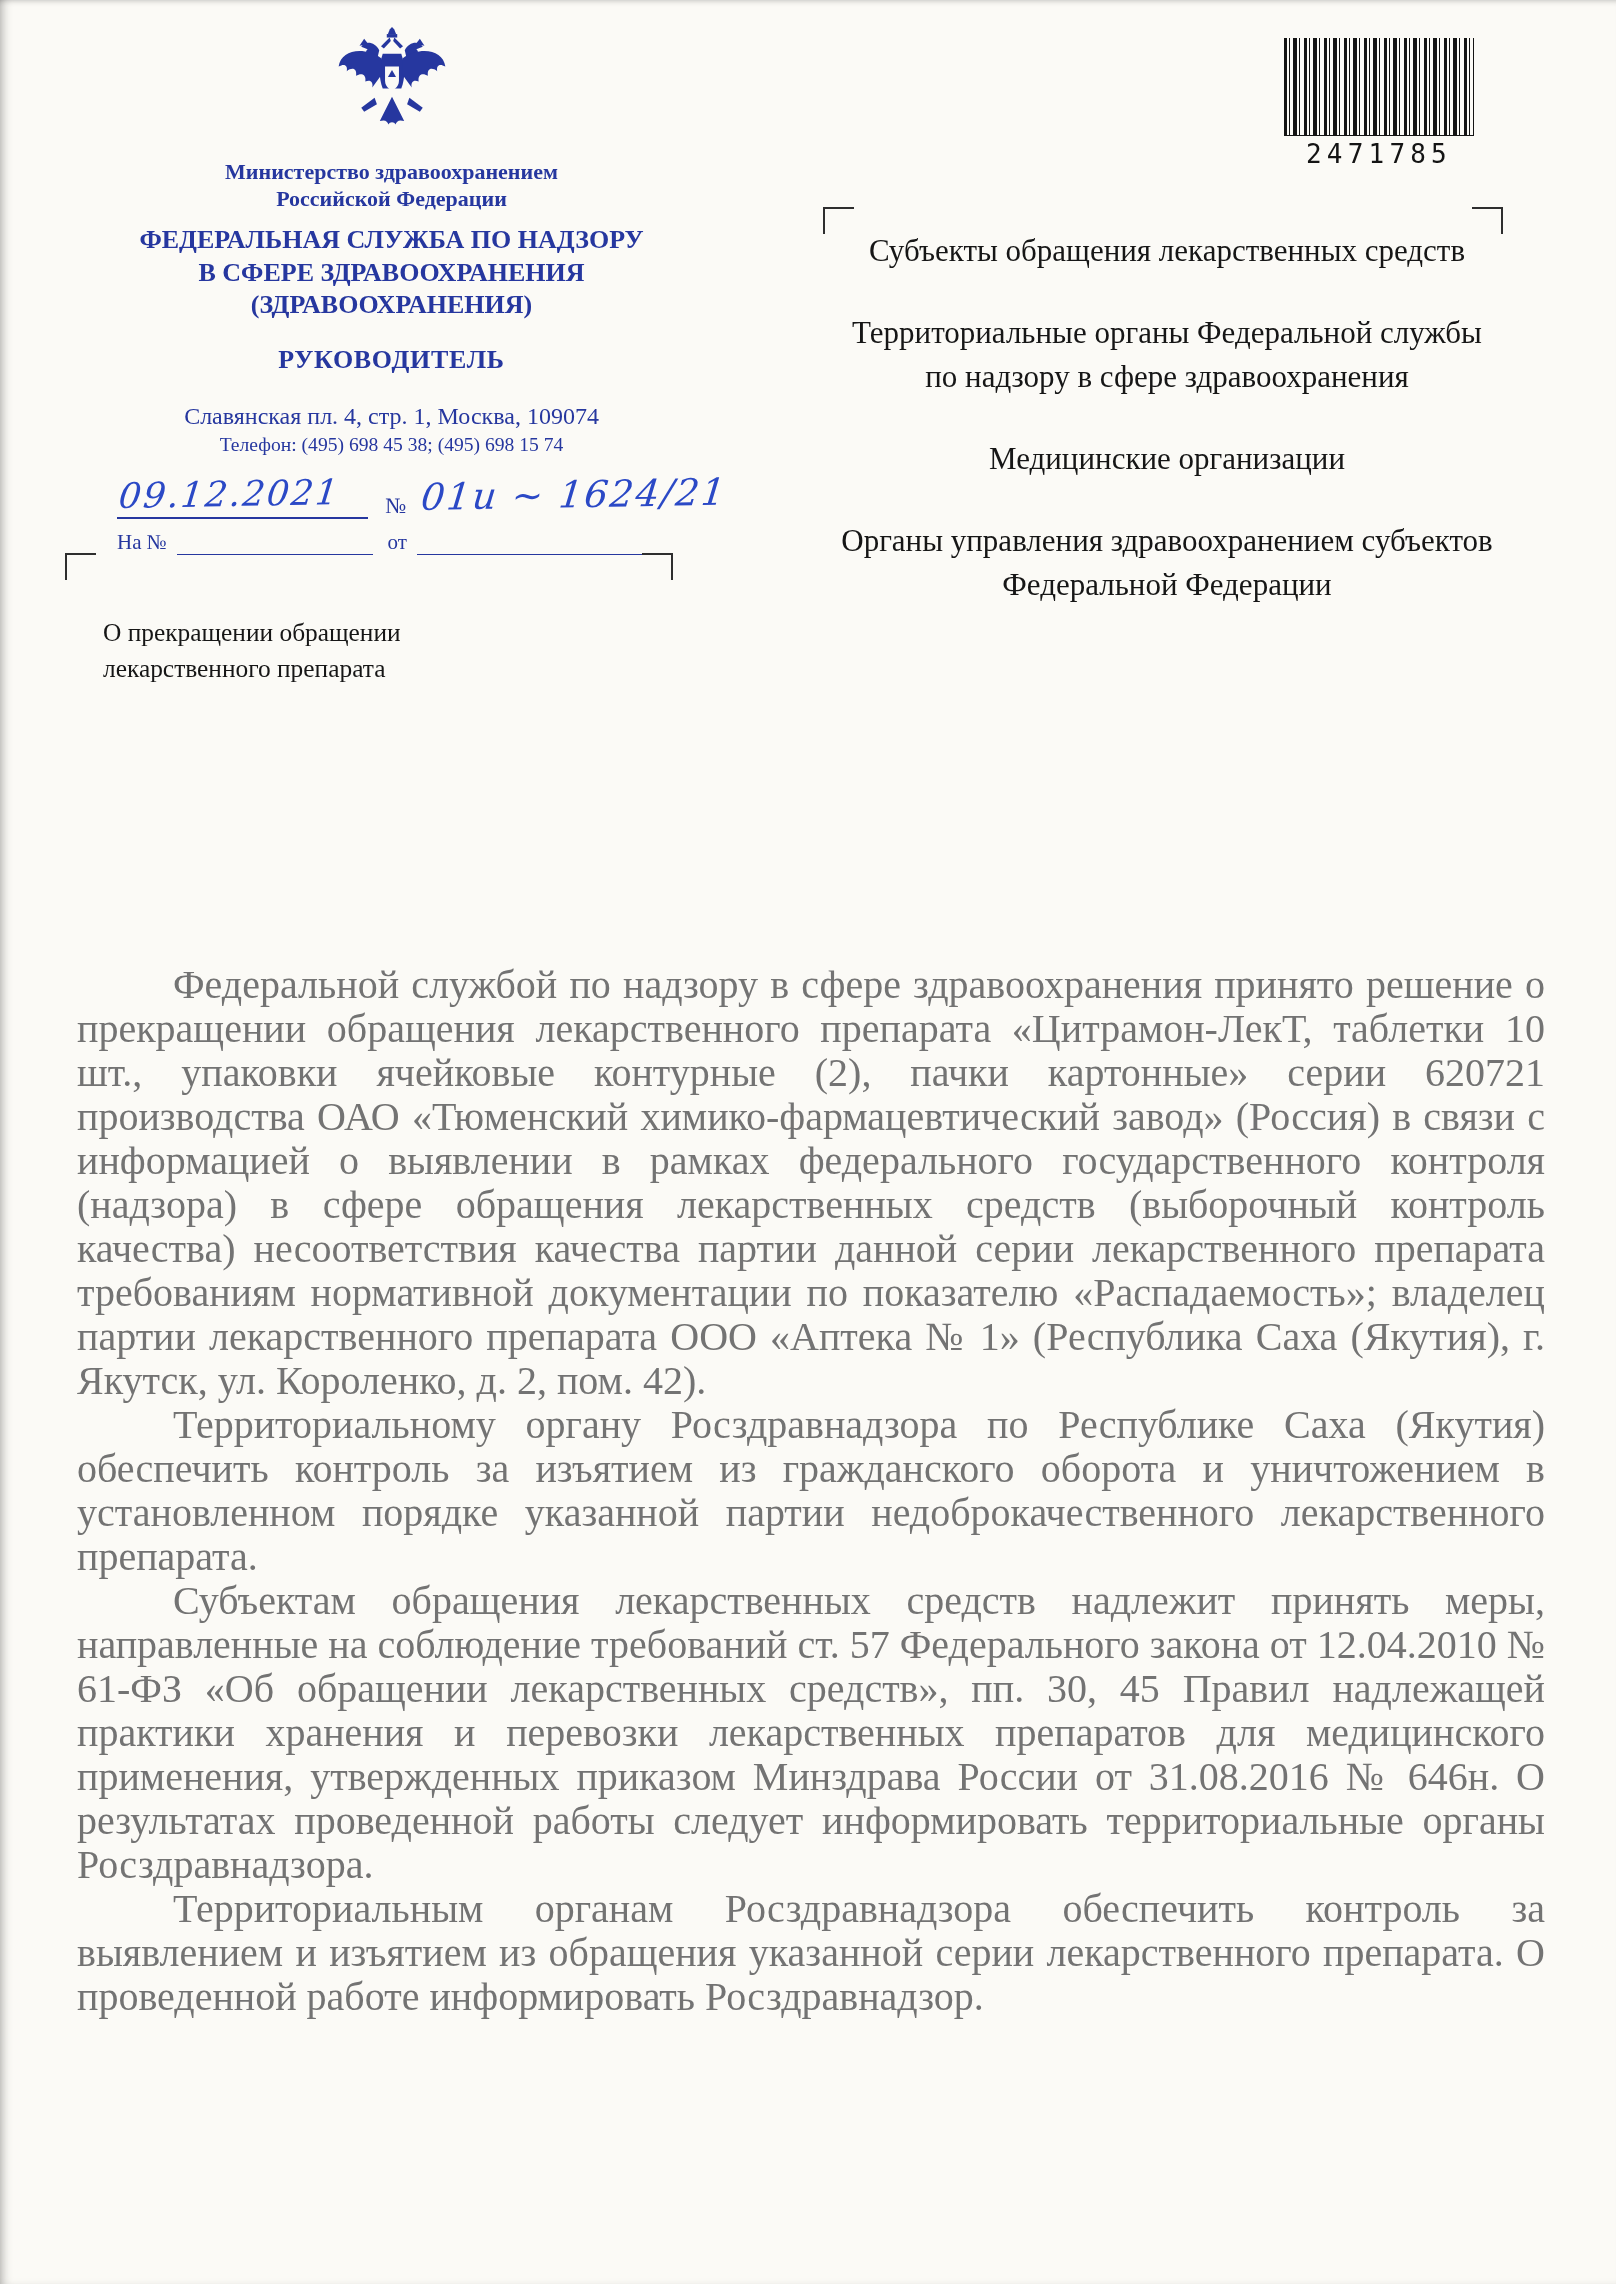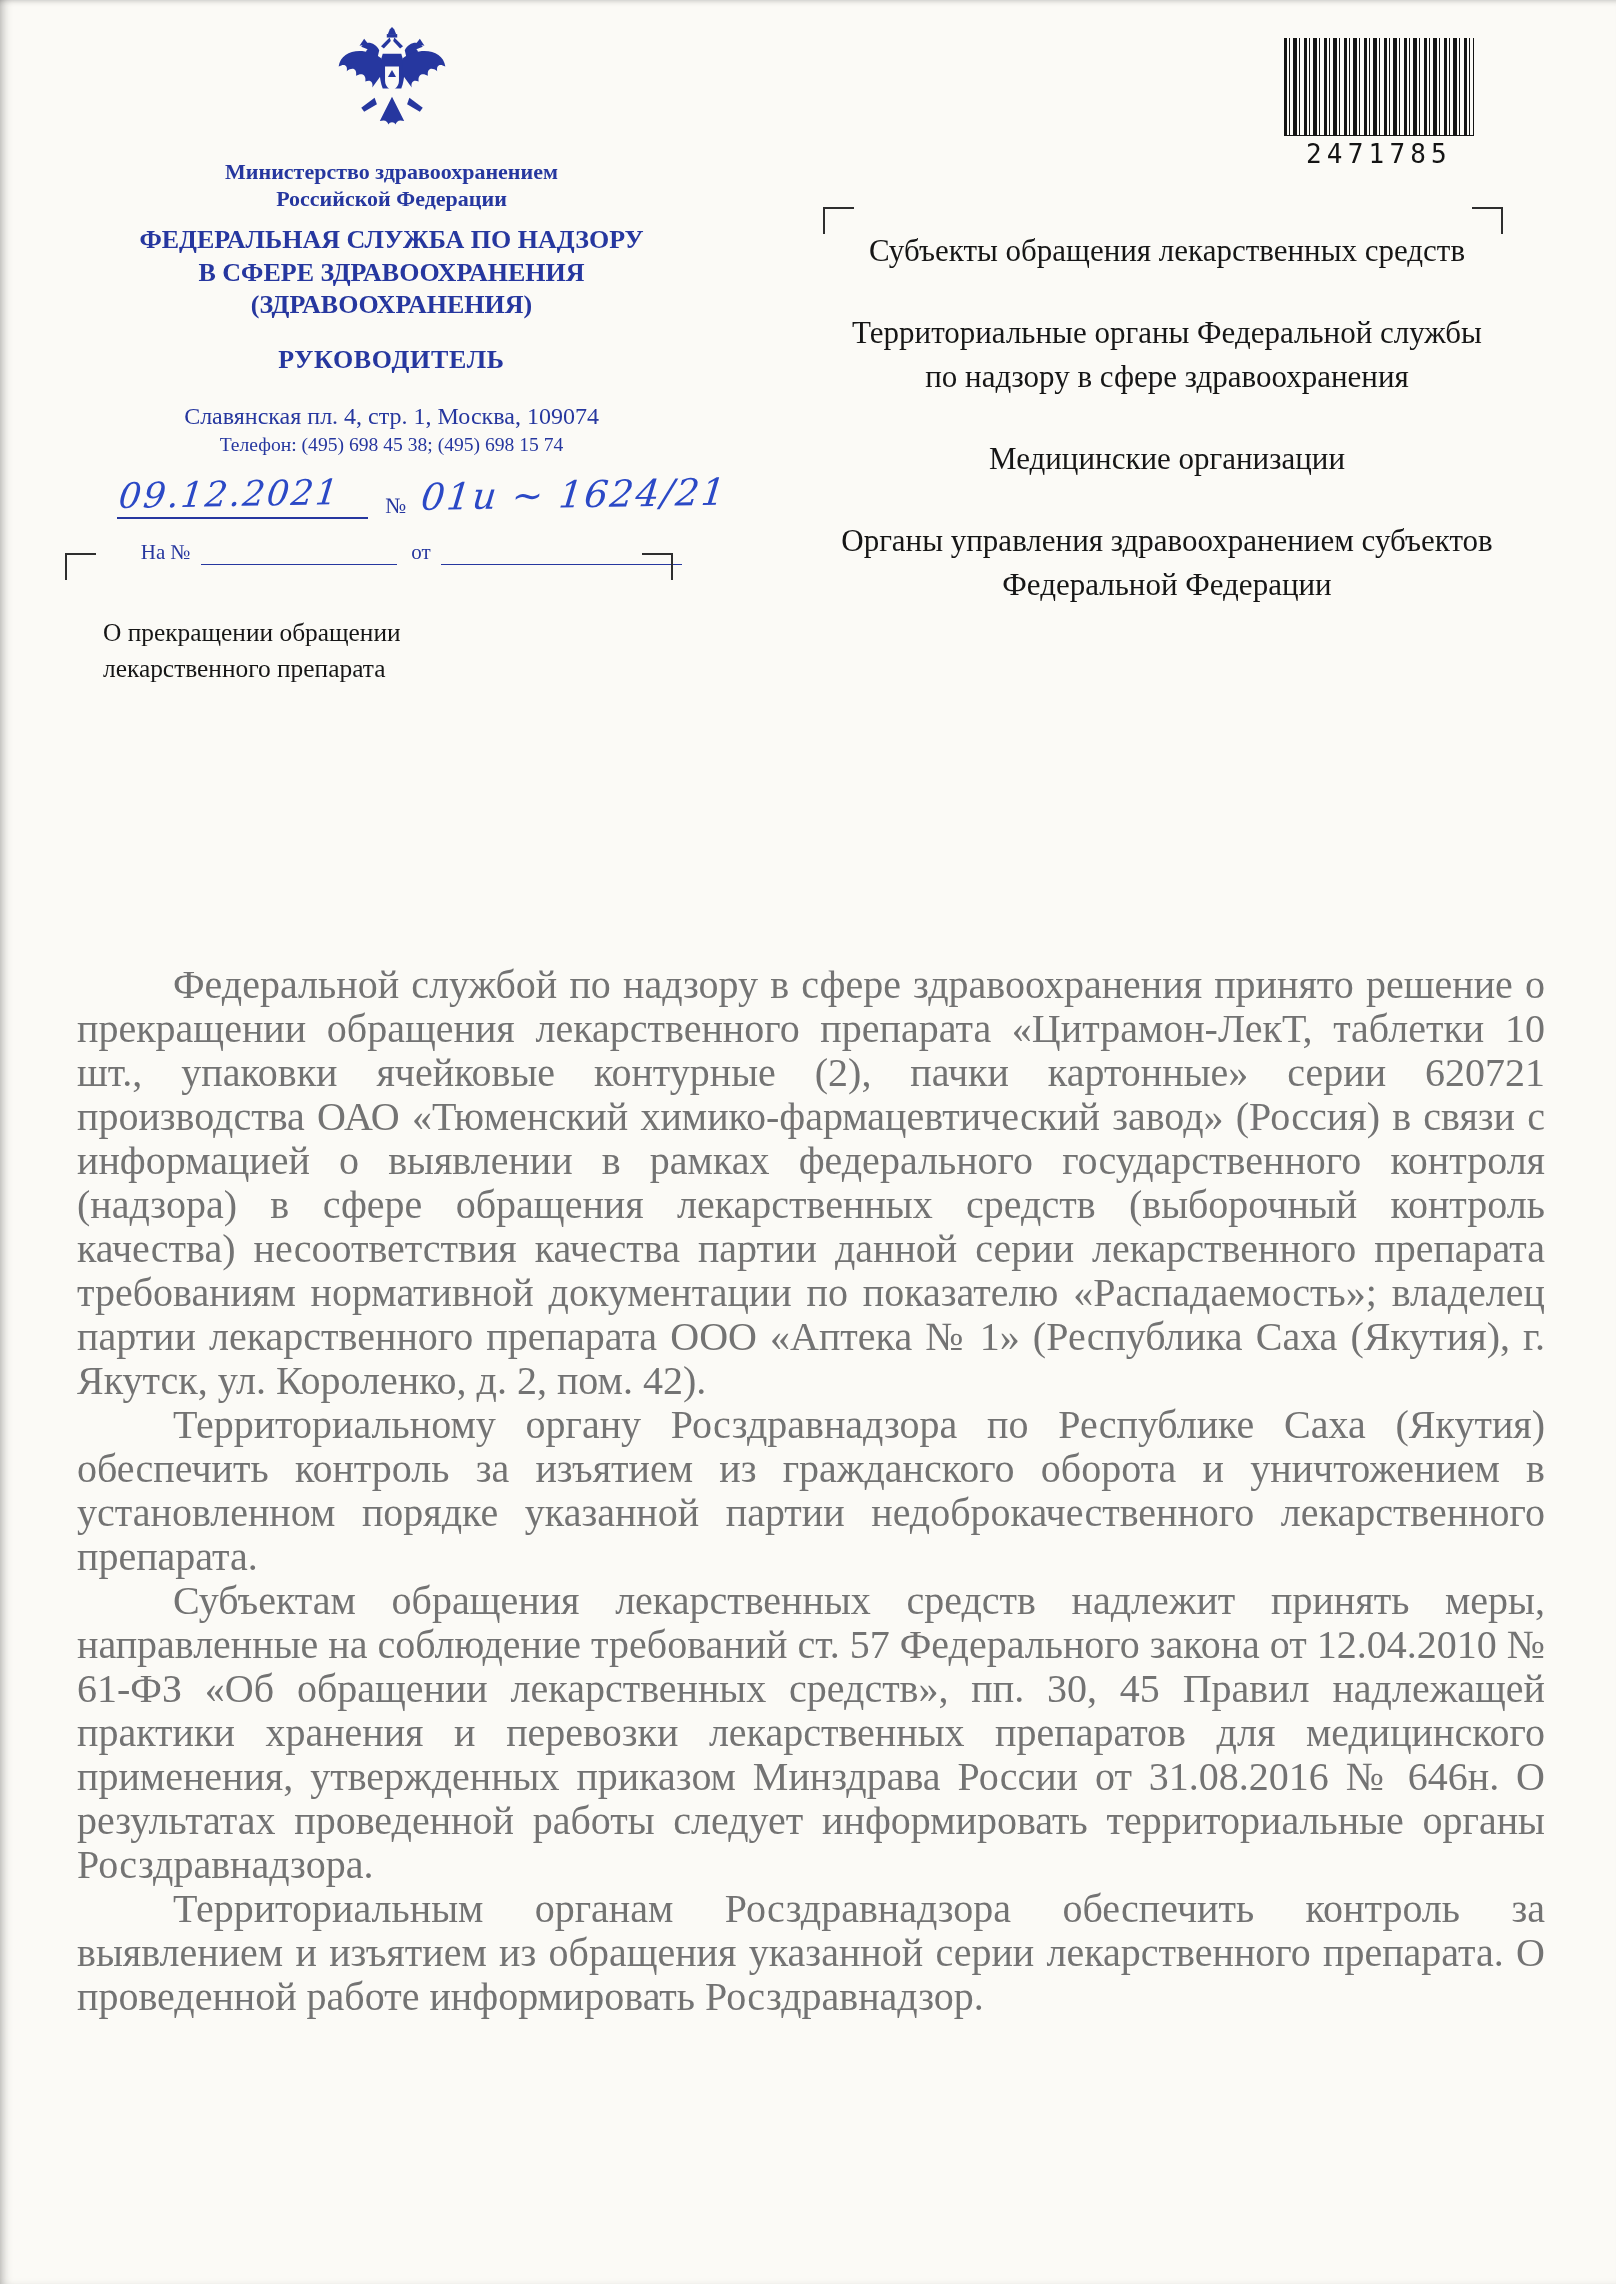--- a/index.html
+++ b/index.html
@@ -54,22 +54,22 @@
     font-size: 35px;
     letter-spacing: 2px;
     color: #2b49c6;
     transform: skewX(-7deg) rotate(-1deg);
     transform-origin: left bottom;
   }
   .no-sign { font-size: 22px; color: #26379f; margin: 0 13px 0 17px; vertical-align: bottom; }
   .out-number .handwriting { font-size: 37px; }
 
   .in-row {
-    margin-top: 21px;
-    text-align: center;
+    margin-top: 11px;
+    text-align: left;
     padding-left: 40px;
     font-size: 21px;
     color: #26379f;
     white-space: nowrap;
   }
   .blank-line {
     display: inline-block;
     height: 23.5px;
     border-bottom: 1.3px solid #26379f;
     vertical-align: bottom;

